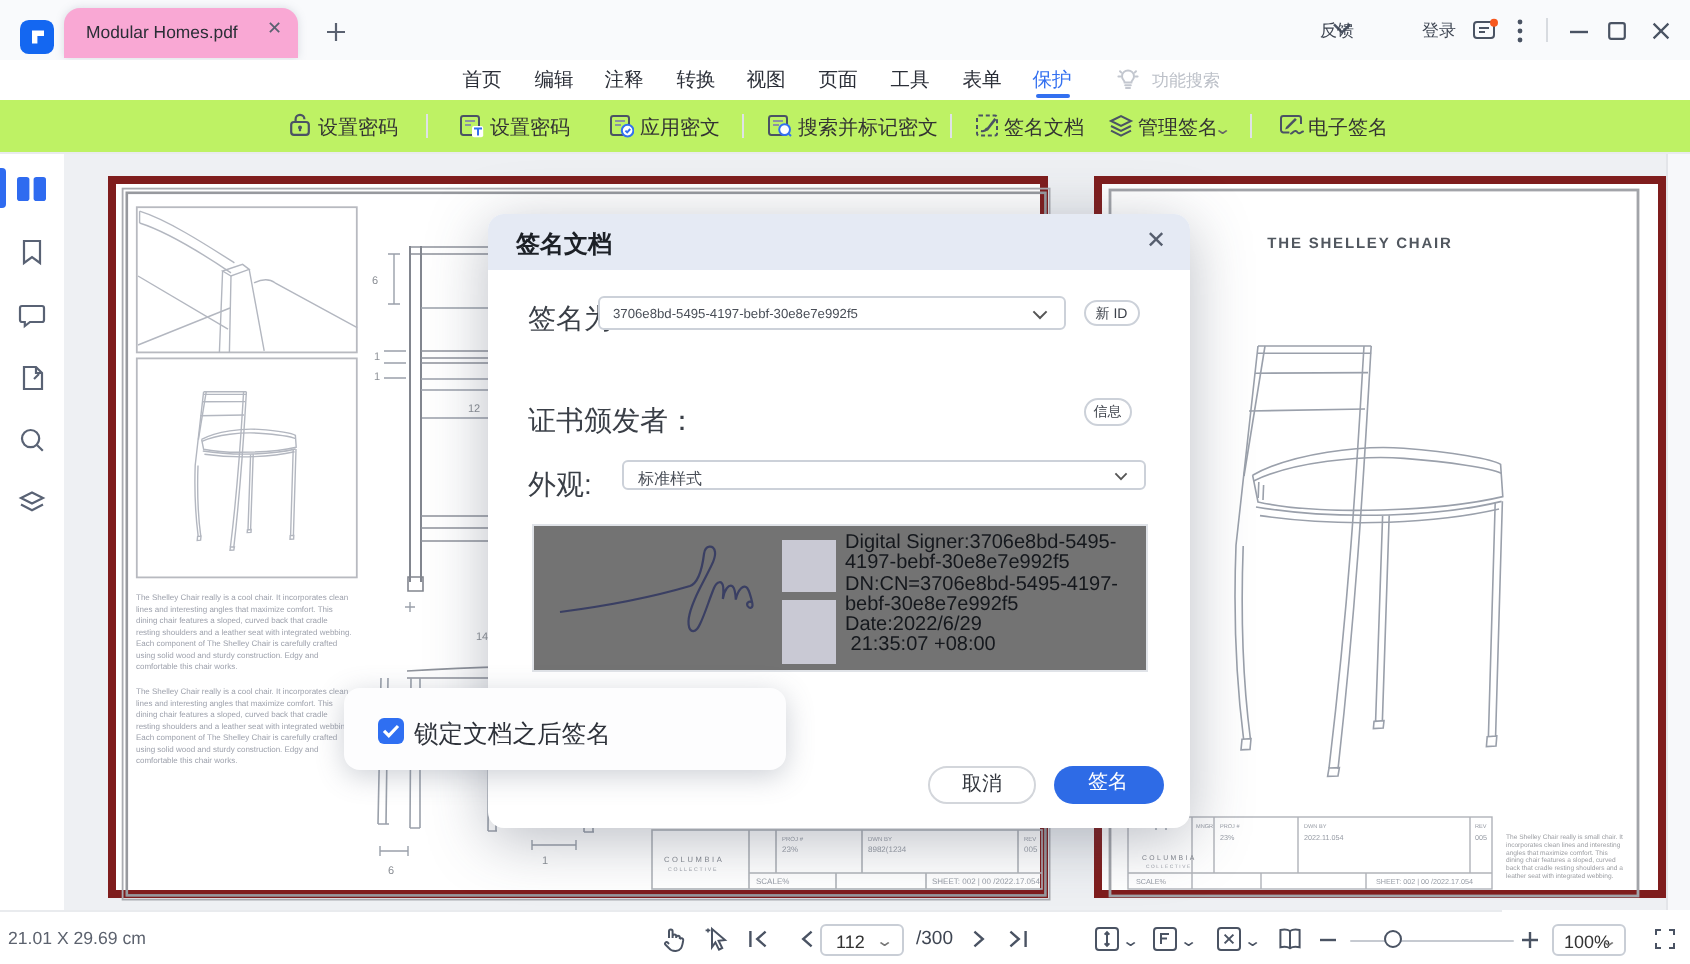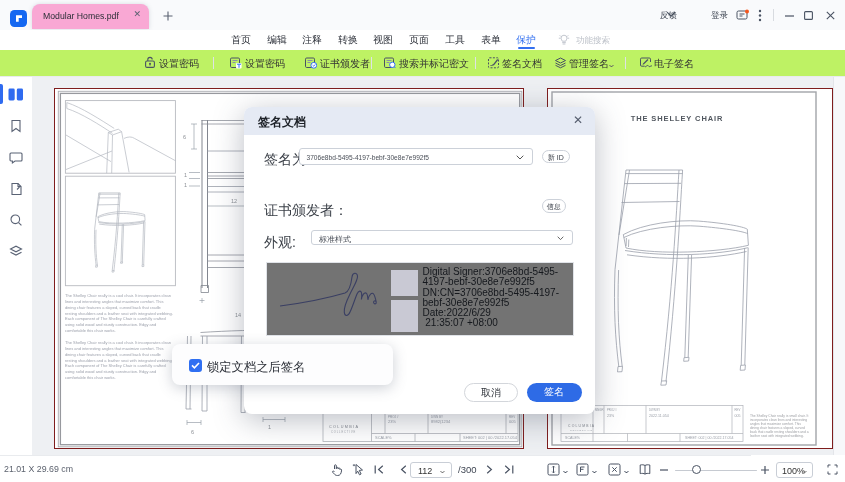--- a/index.html
+++ b/index.html
@@ -10,21 +10,21 @@
 #tab .t{position:absolute;left:11px;top:7px;font-size:8.7px;color:#2a2e36}
 #tab .x{position:absolute;right:8px;top:5px;font-size:9px;color:#5a6170}
 #menubar{left:0;top:30px;width:845px;height:20px;background:#fff}
 .mi{position:absolute;top:4px;font-size:9.8px;color:#2b2f38;transform:translateX(-50%)}
 #toolbar{left:0;top:50px;width:845px;height:27px;background:#bef264;border-bottom:1px solid #e9ebee}
 .ti{position:absolute;top:7px;font-size:10px;color:#333}
 .tsep{position:absolute;top:7px;width:1px;height:12px;background:#dfe2e6}
 
 #sidebar{left:0;top:77px;width:32px;height:378px;background:#fff}
 #canvas{left:32px;top:77px;width:813px;height:378px;background:#eef0f3;overflow:hidden}
-.page{position:absolute;background:#fff;border:1px solid #7f1d1d}
+.page{position:absolute;background:#fff;border:4px solid #7f1d1d}
 
 #statusbar{left:0;top:455px;width:751px;height:27px;background:#fff;border-top:1px solid #e9ebee}
 
 #dlg{left:244px;top:107px;width:351px;height:307px;background:#fff;border-radius:8px;box-shadow:0 6px 30px rgba(60,70,90,.35)}
 #dlgh{position:absolute;left:0;top:0;width:351px;height:28px;background:#e5eaf4;border-radius:8px 8px 0 0}
 #dlgh .tt{position:absolute;left:14px;top:7px;font-size:12px;font-weight:bold;color:#1c2026}
 #dlgh .x{position:absolute;right:12px;top:6px;font-size:12px;color:#565e6e}
 .lab{position:absolute;font-size:14px;color:#3a3f47}
 .inp{position:absolute;border:1px solid #ccd1d9;border-radius:3px;background:#fff}
 .pill{position:absolute;border:1px solid #ccd1d9;border-radius:8px;background:#fff;font-size:7px;color:#3c414a;text-align:center}
@@ -115,21 +115,21 @@
         <rect x="7" y="7" width="5.6" height="5.6" rx="1" fill="#fff" stroke="none"></rect>
         <path d="M8 8.2h4M10 8.2v3.6" stroke="#3370f0"></path>
       </svg>
 <span class="ti" style="left:245px">设置密码</span>
 <svg class="ic" style="left:304px;top:6px" width="13" height="13" viewBox="0 0 13 13" fill="none" stroke="#4a5264" stroke-width="1">
         <rect x="1.5" y="2" width="9" height="9.5" rx="1.2"></rect>
         <path d="M3.5 4.5h5M3.5 6.5h3" stroke="#8a92a2"></path>
         <circle cx="9.8" cy="9.3" r="2.9" fill="#fff" stroke="#3370f0"></circle>
         <path d="M8.7 9.3l.9.9 1.5-1.7" stroke="#3370f0"></path>
       </svg>
-<span class="ti" style="left:320px">证书颁发者</span>
+<span class="ti" style="left:320px">应用密文</span>
 <span class="tsep" style="left:371px"></span>
 <svg class="ic" style="left:383px;top:6px" width="13" height="13" viewBox="0 0 13 13" fill="none" stroke="#4a5264" stroke-width="1">
         <rect x="1.5" y="2" width="9" height="9.5" rx="1.2"></rect>
         <path d="M3.5 4.5h5M3.5 6.5h3" stroke="#8a92a2"></path>
         <circle cx="9.3" cy="8.8" r="2.7" fill="#fff" stroke="#3370f0"></circle>
         <path d="M11.3 10.8l1.2 1.2" stroke="#3370f0"></path>
       </svg>
 <span class="ti" style="left:399px">搜索并标记密文</span>
 <span class="tsep" style="left:475px"></span>
 <svg class="ic" style="left:487px;top:6px" width="13" height="13" viewBox="0 0 13 13" fill="none" stroke="#4a5264">

